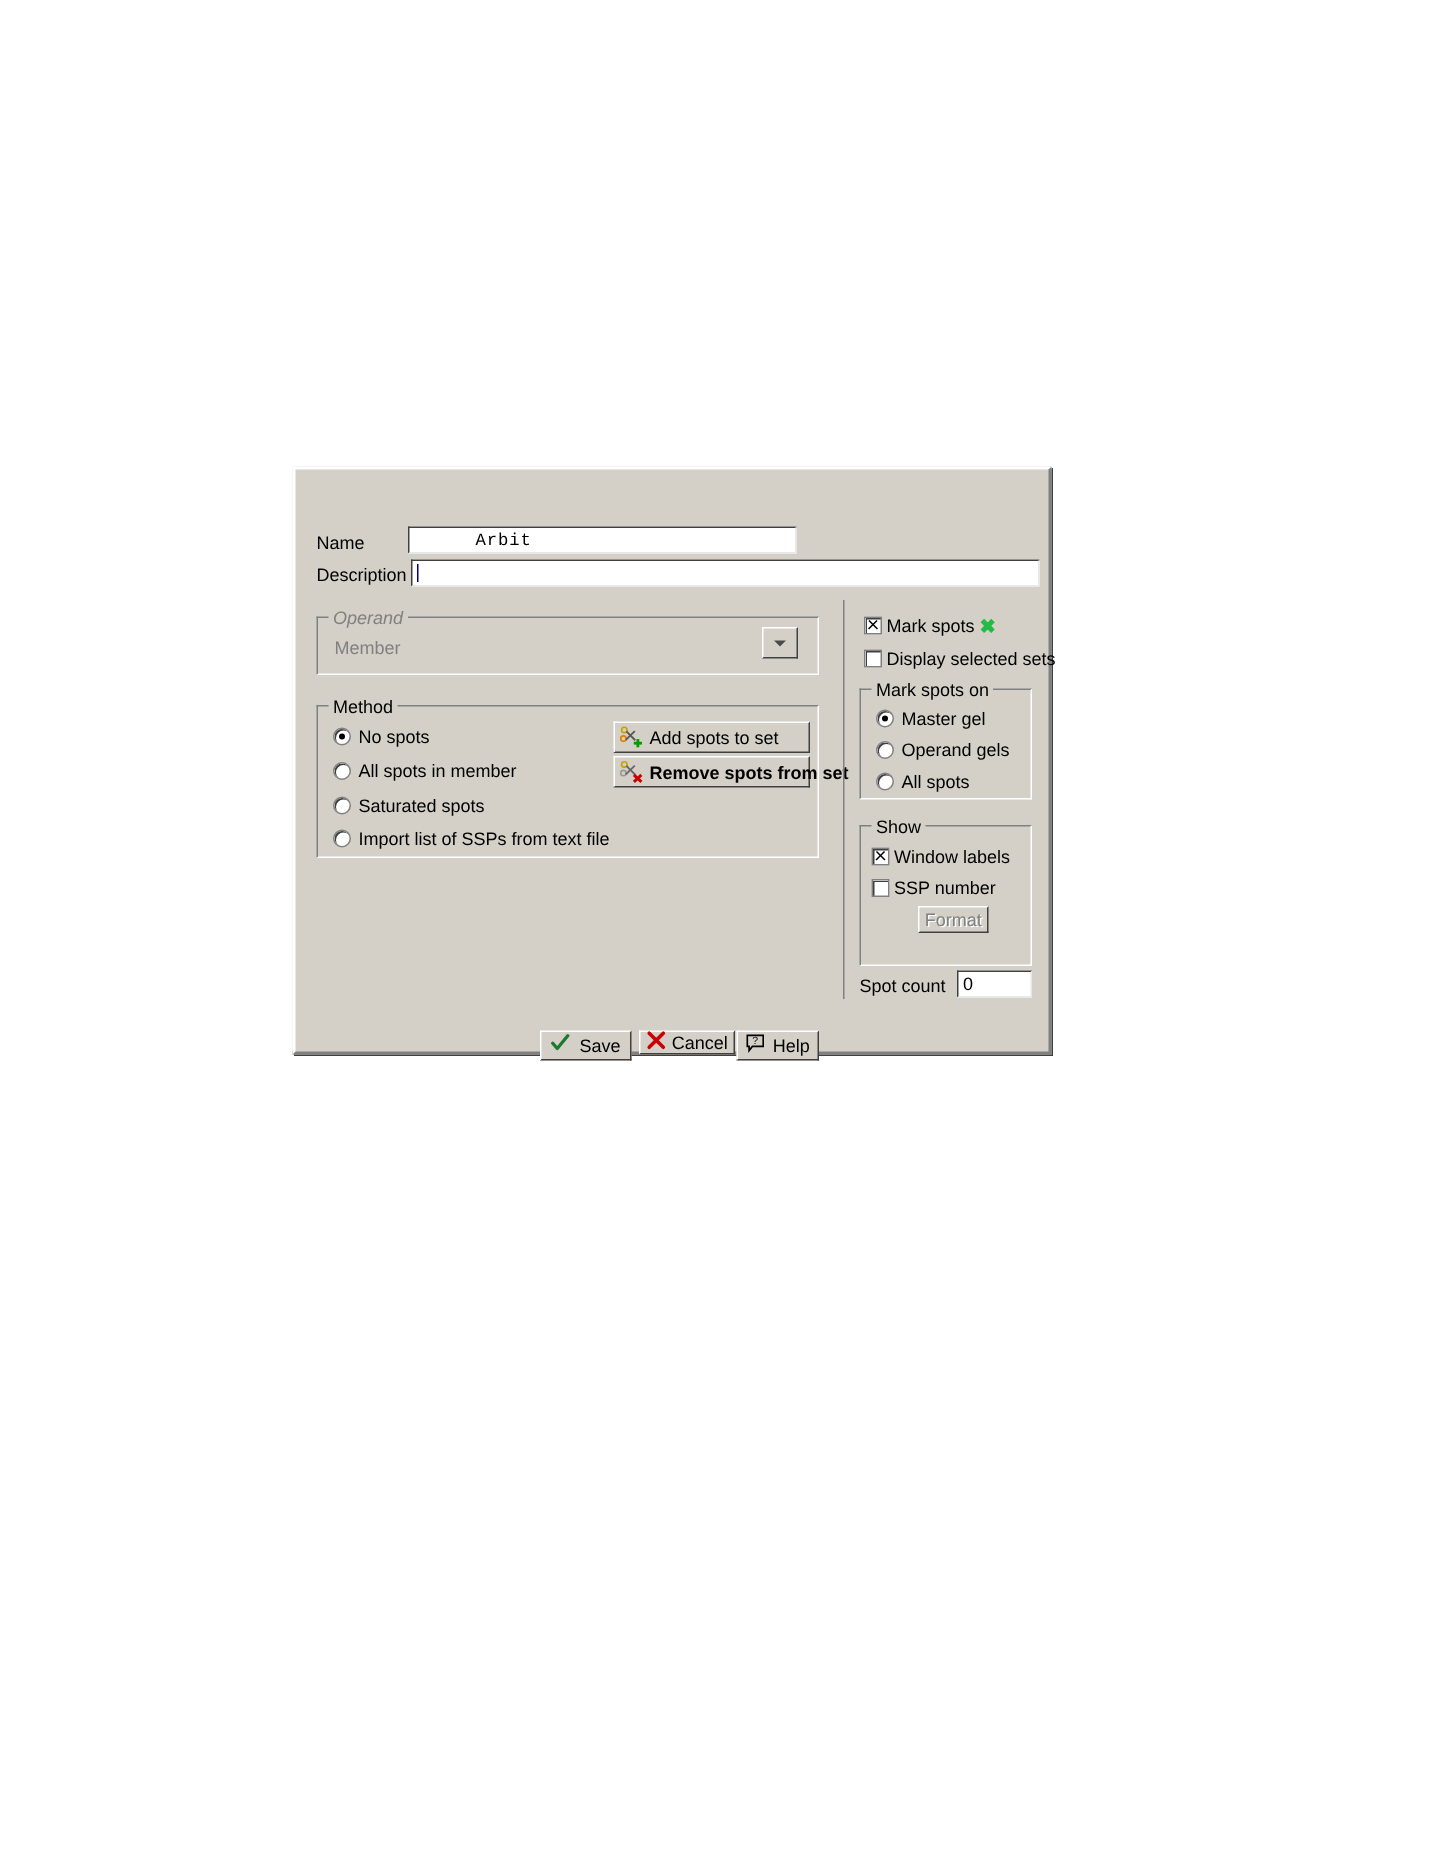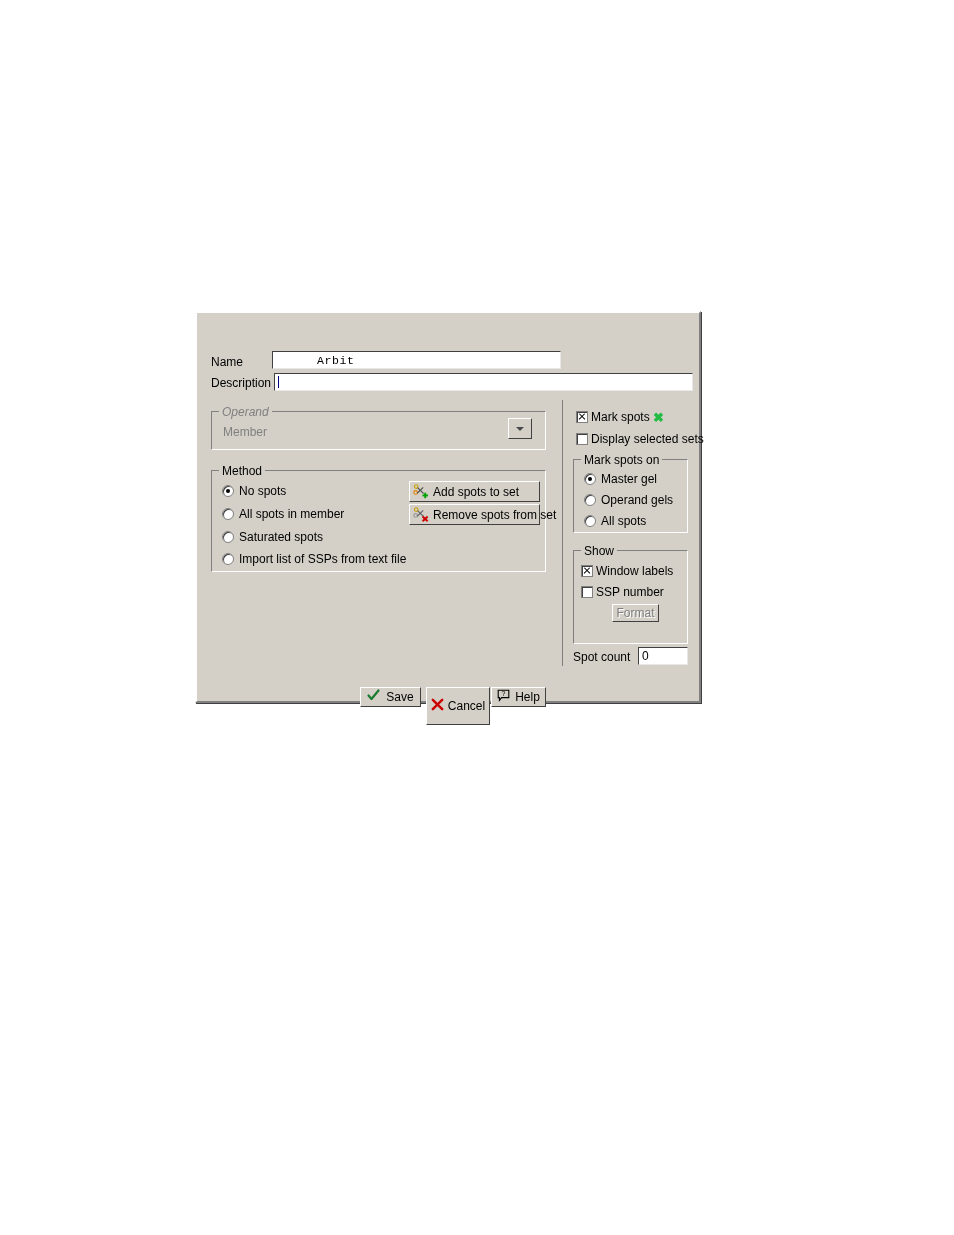--- a/index.html
+++ b/index.html
@@ -311,21 +311,21 @@
 <body>
 
 <div id="page">
 
   <div class="dialog">
 
 
     <div class="body">
 
       <span class="lbl" style="left:13px; top:23px;">Name</span>
-      <div class="field mono" style="left:74px; top:19px; width:289px; height:18px;padding-left:44px;">
+      <div class="field mono" style="left:74px; top:19px; width:259px; height:18px;padding-left:44px;">
         <span>Arbit</span>
       </div>
 
       <span class="lbl" style="left:13px; top:44px;">Description</span>
       <div class="field" style="left:76px; top:41px; width:419px; height:18px;">
         <span></span>
           <span class="caret"></span>
       </div>
 
       <div class="group" style="left:13px; top:79px; width:335px; height:39px;">
@@ -375,21 +375,21 @@
         <span class="sciss ico">
           <svg width="16" height="16" viewBox="0 0 16 16">
             <circle cx="3.2" cy="2.6" r="1.8" fill="none" stroke="#c8a000" stroke-width="1.1"></circle>
             <circle cx="2.6" cy="8.4" r="1.8" fill="none" stroke="#999999" stroke-width="1.1"></circle>
             <line x1="4.6" y1="3.6" x2="10.5" y2="9.5" stroke="#666666" stroke-width="1.2"></line>
             <line x1="4.2" y1="9.2" x2="10.2" y2="3.4" stroke="#666666" stroke-width="1.2"></line>
             <line x1="9.6" y1="9.6" x2="14.6" y2="14.2" stroke="#cc0000" stroke-width="2"></line>
             <line x1="14.6" y1="9.6" x2="9.6" y2="14.2" stroke="#cc0000" stroke-width="2"></line>
           </svg>
         </span>
-        <span style="flex:1 1 auto; text-align:right;">Remove spots from set</span>
+        <span style="flex:1 1 auto; text-align:right;font-weight:bold;">Remove spots from set</span>
       </div>
 
       <div class="divider" style="left:364px; top:68px; height:266px;"></div>
 
       <div class="check on" style="left:378px; top:78px;">
         <span class="box"></span>
         <span class="clbl">Mark spots</span>
       </div>
       <span class="greenx" style="left:455px; top:79px;">✖</span>
 
@@ -436,21 +436,21 @@
 
       <div class="btn" style="left:162px; top:355px; width:61px; height:20px;">
         <span class="ico" style="margin-right:6px;">
           <svg width="13" height="13" viewBox="0 0 13 13">
             <path d="M1.5 6.5 L4.5 10 L11.5 1.5" fill="none" stroke="#1a7a2e" stroke-width="2.2" stroke-linecap="round" stroke-linejoin="round"></path>
           </svg>
         </span>
         <span>Save</span>
       </div>
 
-      <div class="btn" style="left:228px; top:355px; width:64px; height:38px;">
+      <div class="btn" style="left:228px; top:355px; width:64px; height:16px;">
         <span class="ico" style="margin-right:4px;">
           <svg width="13" height="13" viewBox="0 0 13 13">
             <line x1="1.8" y1="1.8" x2="11.2" y2="11.2" stroke="#cc0000" stroke-width="2.4" stroke-linecap="round"></line>
             <line x1="11.2" y1="1.8" x2="1.8" y2="11.2" stroke="#cc0000" stroke-width="2.4" stroke-linecap="round"></line>
           </svg>
         </span>
         <span>Cancel</span>
       </div>
 
       <div class="btn" style="left:293px; top:355px; width:55px; height:20px;">

